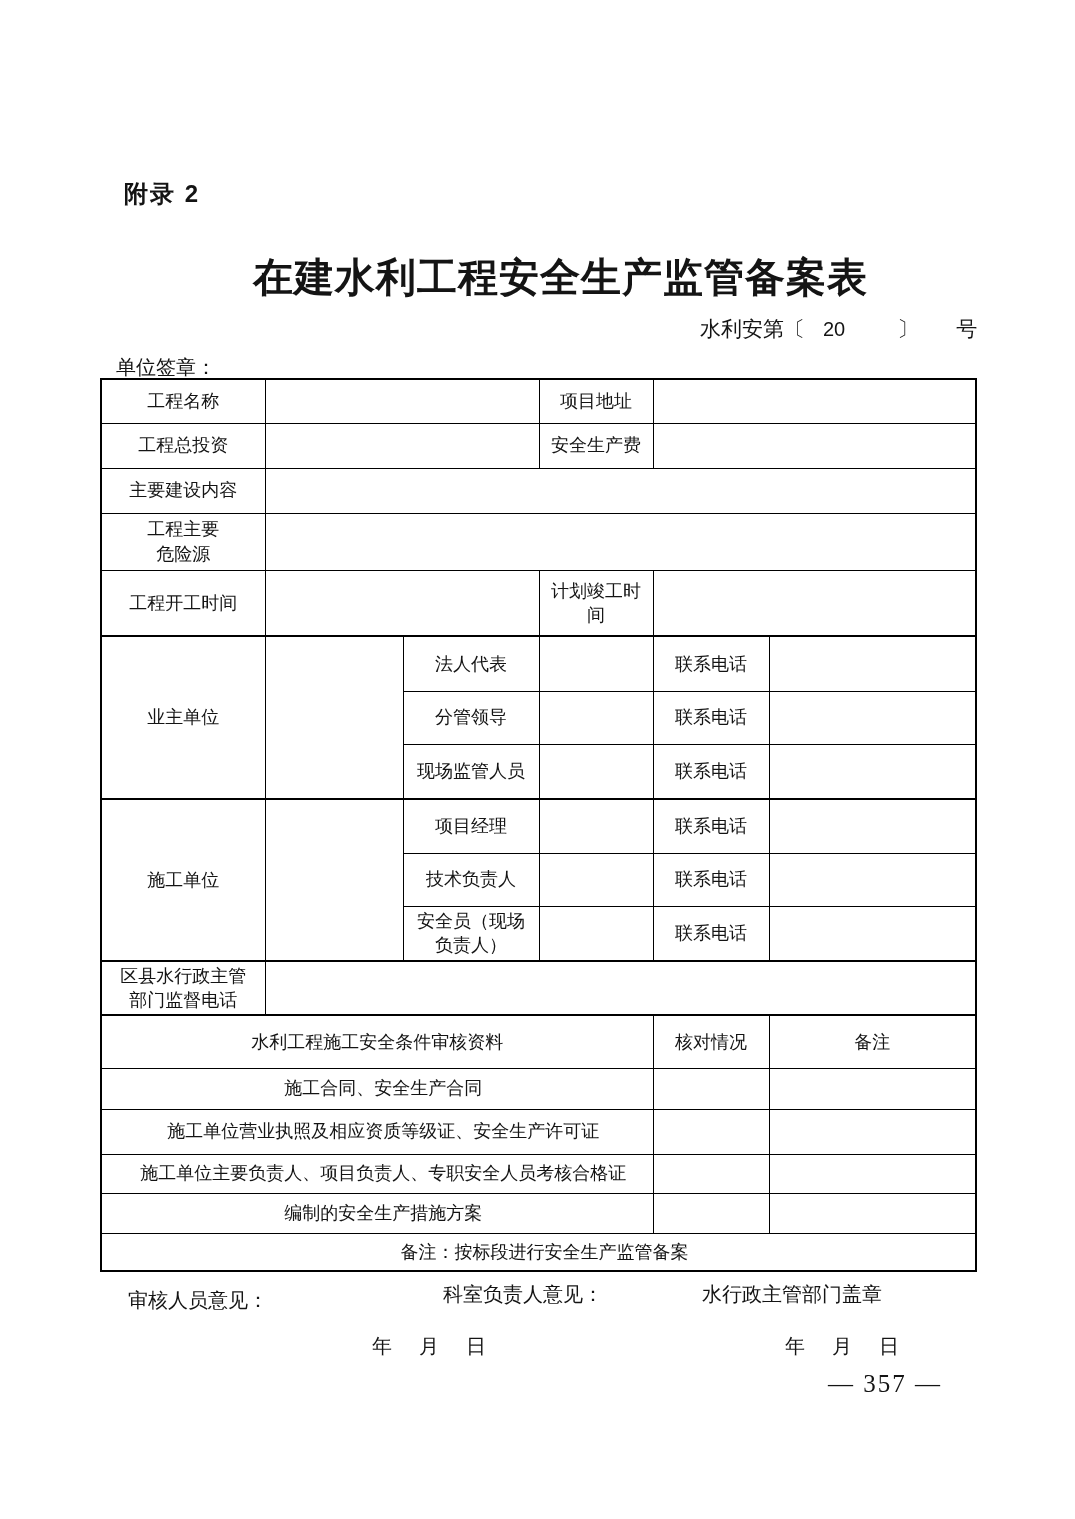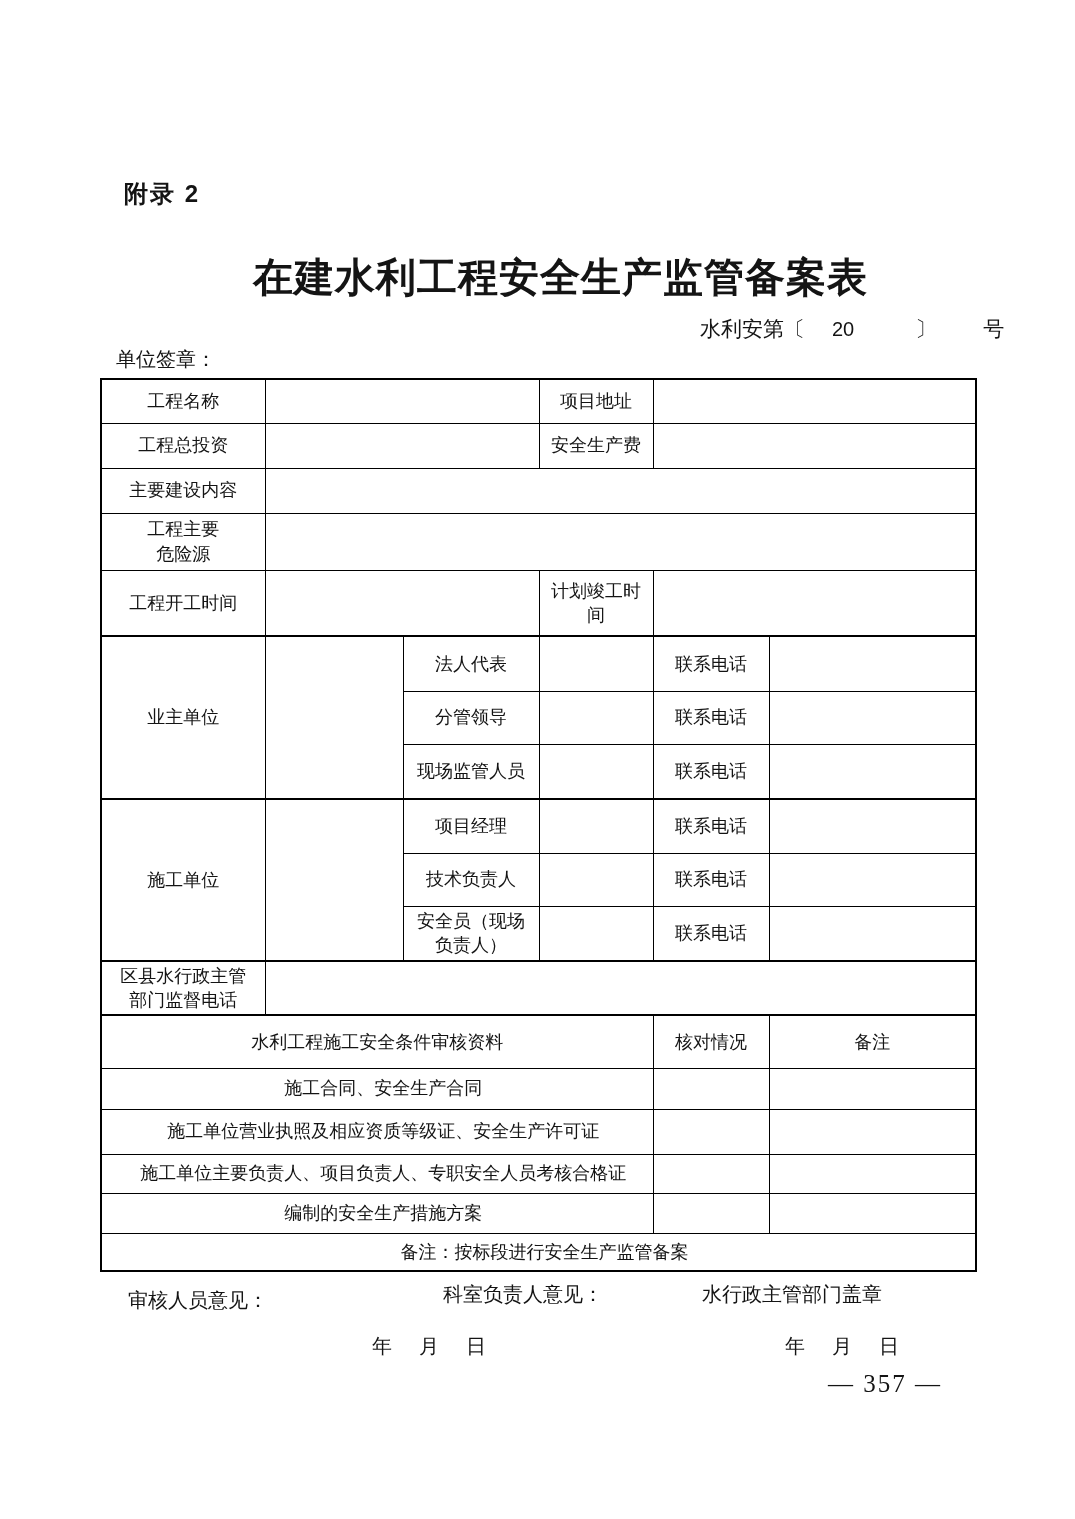--- a/index.html
+++ b/index.html
@@ -16,27 +16,27 @@
     font-weight: 600; font-size: 24px; letter-spacing: 2px;
   }
   .main-title {
     position: absolute; left: 17px; top: 250px; width: 100%;
     text-align: center; font-weight: bold; font-size: 40px;
     letter-spacing: 1px;
     padding-left: 12px;
   }
   .doc-no {
     position: absolute; left: 700px; top: 315px;
-    font-size: 21px; display: flex; align-items: baseline; gap: 9px;
+    font-size: 21px; display: flex; align-items: baseline;
   }
   .doc-no .num { margin-left: 18px; font-family: "Liberation Sans", sans-serif; font-size: 20px; }
   .doc-no .close { margin-left: 52px; }
   .doc-no .suffix { margin-left: 38px; }
   .seal-line {
-    position: absolute; left: 116px; top: 346px; font-size: 20px;
+    position: absolute; left: 116px; top: 354px; font-size: 20px;
   }
   table.form {
     position: absolute; left: 100px; top: 378px;
     width: 875px; border-collapse: collapse; table-layout: fixed;
     border: 2px solid #000;
     font-size: 18px;
   }
   td {
     border: 1px solid #000;
     text-align: center; vertical-align: middle;

